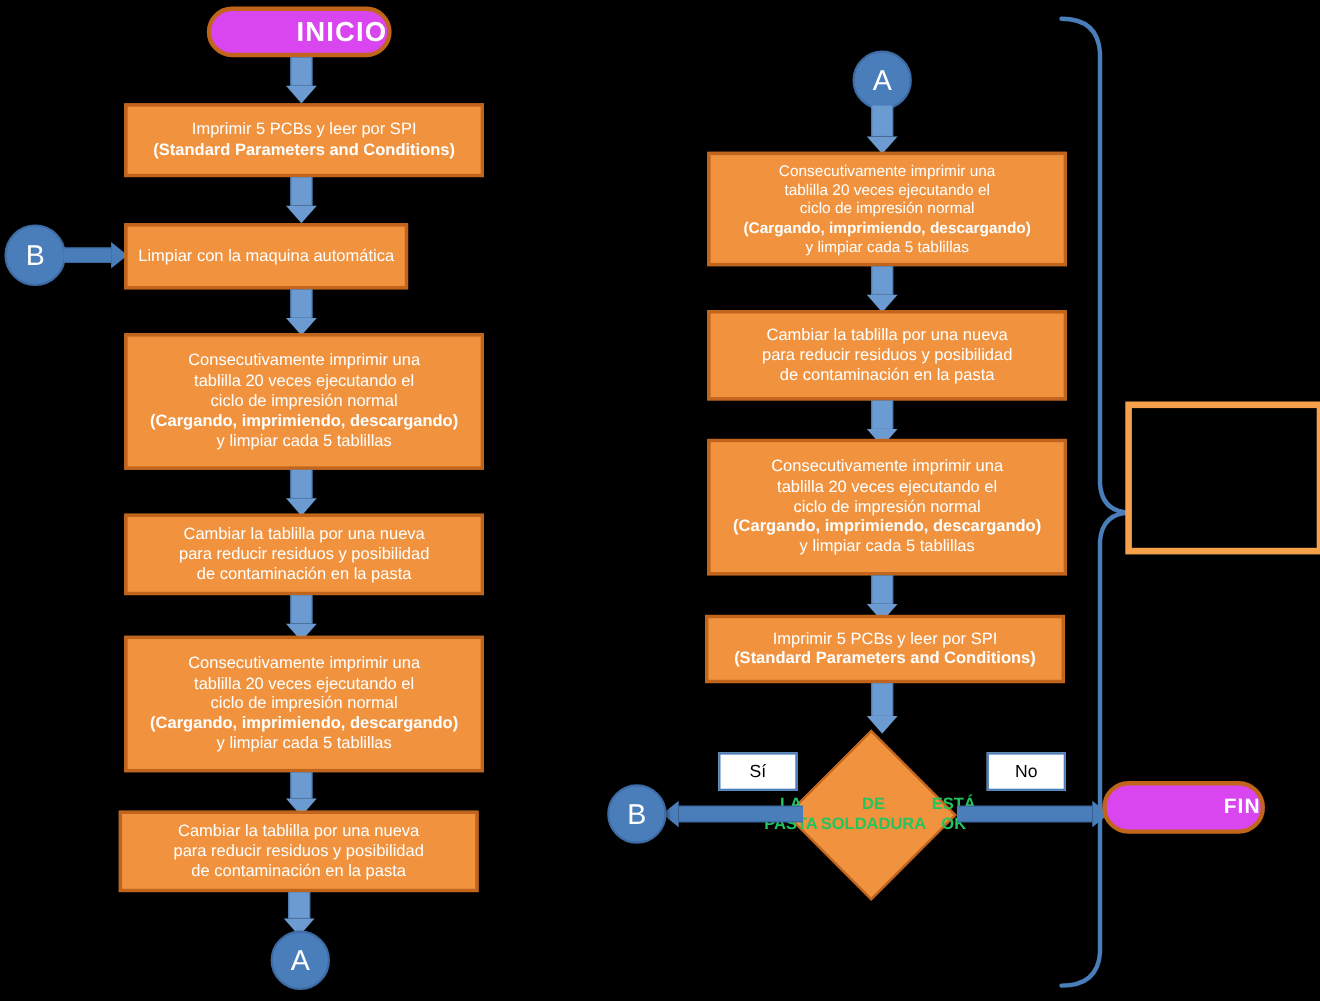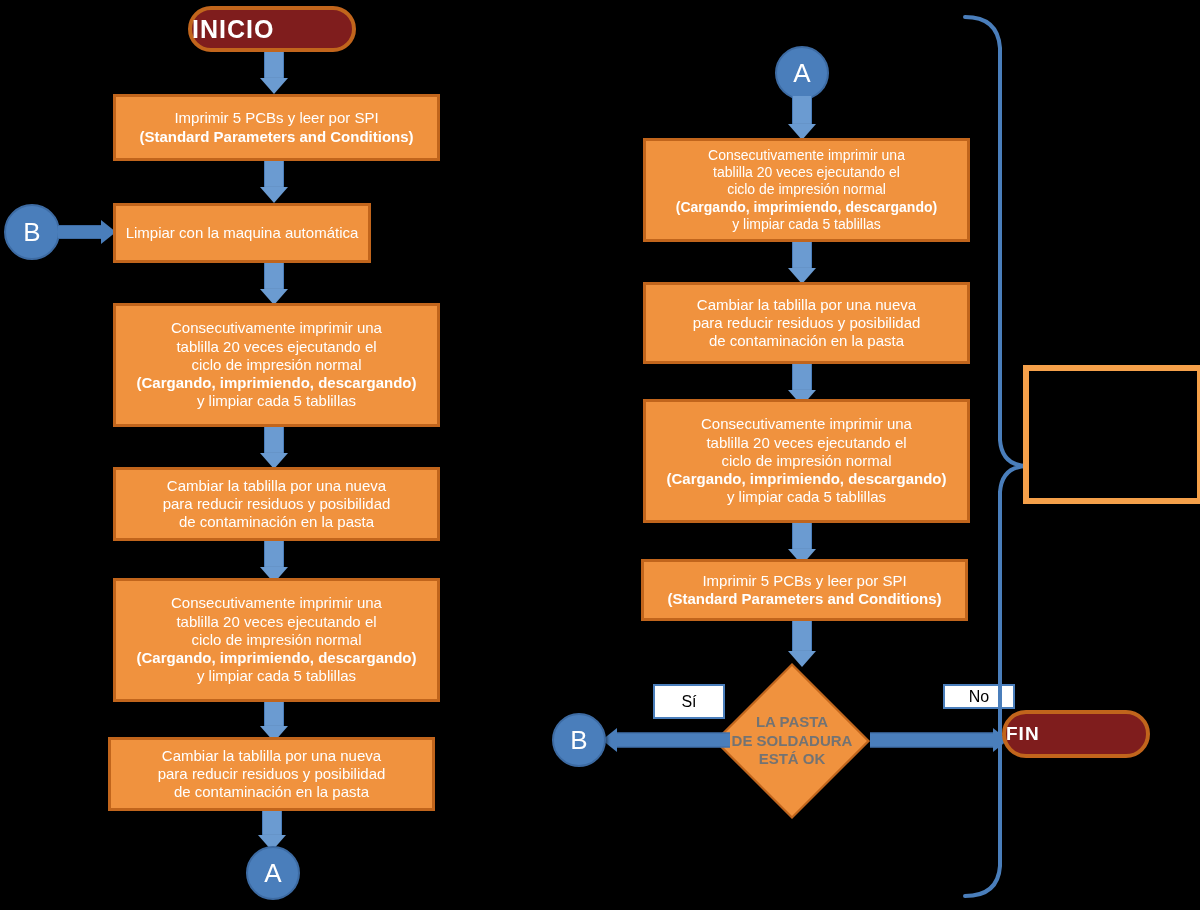--- a/index.html
+++ b/index.html
@@ -28,28 +28,28 @@
     box-shadow:2px 2px 2px rgba(0,0,0,0.35);
   }
   .pbox .l{display:block;width:100%;}
   .b{font-weight:normal;}
   .n{font-weight:bold;}
 
   
   .term{
     position:absolute;
     box-sizing:border-box;
-    background:#7f1d1d;
+    background:#d946ef;
     border:4px solid #C1651C;
     border-radius:999px;
     color:#FFFFFF;
     font-weight:bold;
     display:flex;
     align-items:center;
-    justify-content:flex-start;
+    justify-content:flex-end;
     letter-spacing:1px;
     box-shadow:2px 2px 3px rgba(0,0,0,0.35);
   }
 
   
   .conn{
     position:absolute;
     box-sizing:border-box;
     background:#4A7EBB;
     border:2px solid #3D6BA3;
@@ -71,24 +71,23 @@
     inset:0;
     background:#F0923E;
     border:2px solid #C1651C;
     transform:rotate(45deg);
     box-sizing:border-box;
   }
   .diamond .dtext{
     position:absolute;
     inset:0;
     display:flex;
-    flex-direction:column;
     align-items:center;
     justify-content:center;
-    color:#737373;
+    color:#22c55e;
     font-weight:bold;
     text-align:center;
     line-height:1.25;
     font-size:15px;
   }
 
   
   .arrow-d{position:absolute;}
   .arrow-d .shaft{
     position:absolute;
@@ -345,21 +344,21 @@
 
   <div class="conn" style="left:552px;top:713px;width:54px;height:54px;font-size:26px;">
     <span>B</span>
   </div>
 
   <div class="arrow-r" style="left:870px;top:727px;width:138px;height:26px;">
     <div class="shaft" style="width:123px;height:13px;"></div>
     <div class="head"></div>
   </div>
 
-  <div class="lbl" style="left:897px;top:684px;width:72px;height:25px;margin-left:46px;">
+  <div class="lbl" style="left:897px;top:684px;width:72px;height:35px;">
     <span>No</span>
   </div>
 
   <div class="term" style="left:1002px;top:710px;width:148px;height:48px;font-size:19px;">
     <span>FIN</span>
   </div>
 
   <svg style="position:absolute;left:960px;top:0px;width:80px;height:910px;" width="80" height="910" viewBox="0 0 80 910">
     <path d="M 5 17 Q 38 17 40 48 L 40 440 Q 42 466 68 466 Q 42 466 40 492 L 40 866 Q 38 896 5 896" fill="none" stroke="#4A7EBB" stroke-width="4" stroke-linecap="round"></path>
   </svg>

